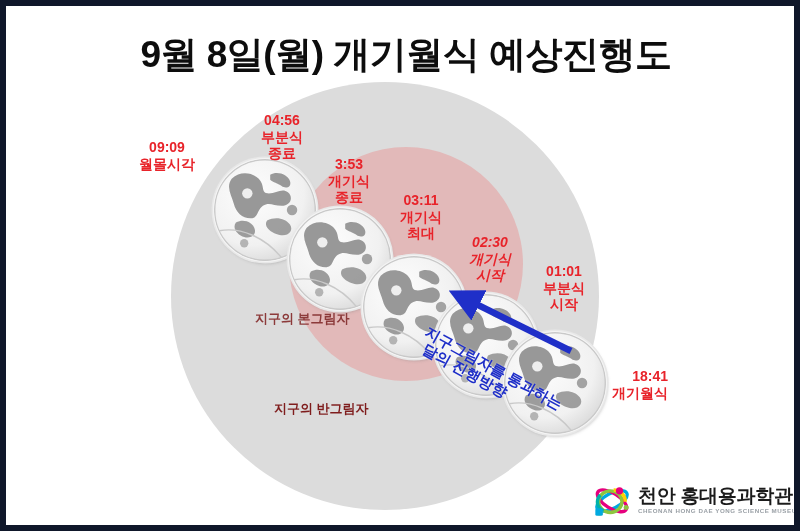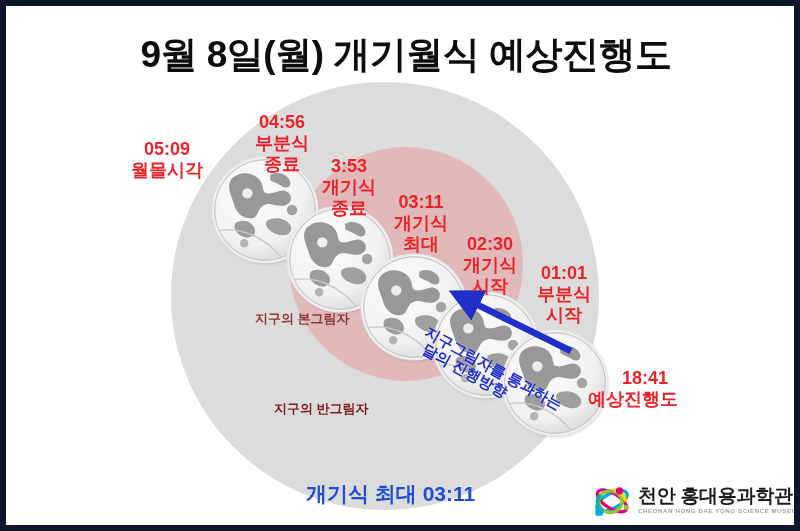--- a/index.html
+++ b/index.html
@@ -80,21 +80,21 @@
     background: #f4f4f4;
     box-shadow: 0 0 0 1.5px #e8e8e8, 1px 2px 3px rgba(120,120,120,0.35);
   }
   .moon svg { display: block; }
 
   
   .callout {
     position: absolute;
     text-align: center;
     color: #e8232a;
-    font-size: 18px;
+    font-size: 14px;
     font-weight: bold;
     line-height: 1.18;
     white-space: nowrap;
   }
   .callout .t { display: block; }
   .callout .n { display: block; }
 
   
   #arrow-wrap {
     position: absolute;
@@ -316,21 +316,21 @@
     </defs>
     <line x1="565" y1="345" x2="452" y2="289" stroke="#1f2fc8" stroke-width="6.5" marker-end="url(#arrowhead)"></line>
   </svg>
 
   <div id="dir-text">
     <span>지구그림자를 통과하는</span>
     <span id="dir-line2">달의 진행방향</span>
   </div>
 
   <div class="callout" style="left:121px; top:133px; width:80px;">
-    <span class="t">05:09</span>
+    <span class="t">09:09</span>
     <span class="n">월몰시각</span>
   </div>
 
   <div class="callout" style="left:236px; top:106px; width:80px;">
     <span class="t">04:56</span>
     <span class="n">부분식</span>
     <span class="n">종료</span>
   </div>
 
   <div class="callout" style="left:303px; top:150px; width:80px;">
@@ -338,38 +338,37 @@
     <span class="n">개기식</span>
     <span class="n">종료</span>
   </div>
 
   <div class="callout" style="left:375px; top:186px; width:80px;">
     <span class="t">03:11</span>
     <span class="n">개기식</span>
     <span class="n">최대</span>
   </div>
 
-  <div class="callout" style="left:444px; top:228px; width:80px;">
+  <div class="callout" style="left:444px; top:228px; width:80px;font-style:italic;">
     <span class="t">02:30</span>
     <span class="n">개기식</span>
     <span class="n">시작</span>
   </div>
 
   <div class="callout" style="left:518px; top:257px; width:80px;">
     <span class="t">01:01</span>
     <span class="n">부분식</span>
     <span class="n">시작</span>
   </div>
 
   <div class="callout" style="left:582px; top:362px; width:80px;text-align:right;">
     <span class="t">18:41</span>
-    <span class="n">예상진행도</span>
-  </div>
-
-  <div id="caption">개기식 최대 03:11</div>
+    <span class="n">개기월식</span>
+  </div>
+
 
   <div id="logo">
     <svg id="logo-mark" width="40" height="40" viewBox="0 0 48 48">
       <ellipse cx="24" cy="25" rx="20" ry="9" fill="none" stroke="#00a9e0" stroke-width="4" transform="rotate(-28 24 25)"></ellipse>
       <ellipse cx="24" cy="25" rx="20" ry="9" fill="none" stroke="#e6007e" stroke-width="4" transform="rotate(32 24 25)"></ellipse>
       <ellipse cx="22" cy="26" rx="14" ry="13" fill="none" stroke="#8cc63f" stroke-width="4"></ellipse>
       <path d="M10 18 C4 24 6 34 14 37" fill="none" stroke="#00b2a9" stroke-width="4"></path>
       <path d="M26 12 C34 12 40 18 40 26" fill="none" stroke="#ffd200" stroke-width="4"></path>
       <circle cx="33" cy="13" r="4.4" fill="#e6007e"></circle>
       <circle cx="9" cy="39" r="3.6" fill="#ffd200"></circle>

